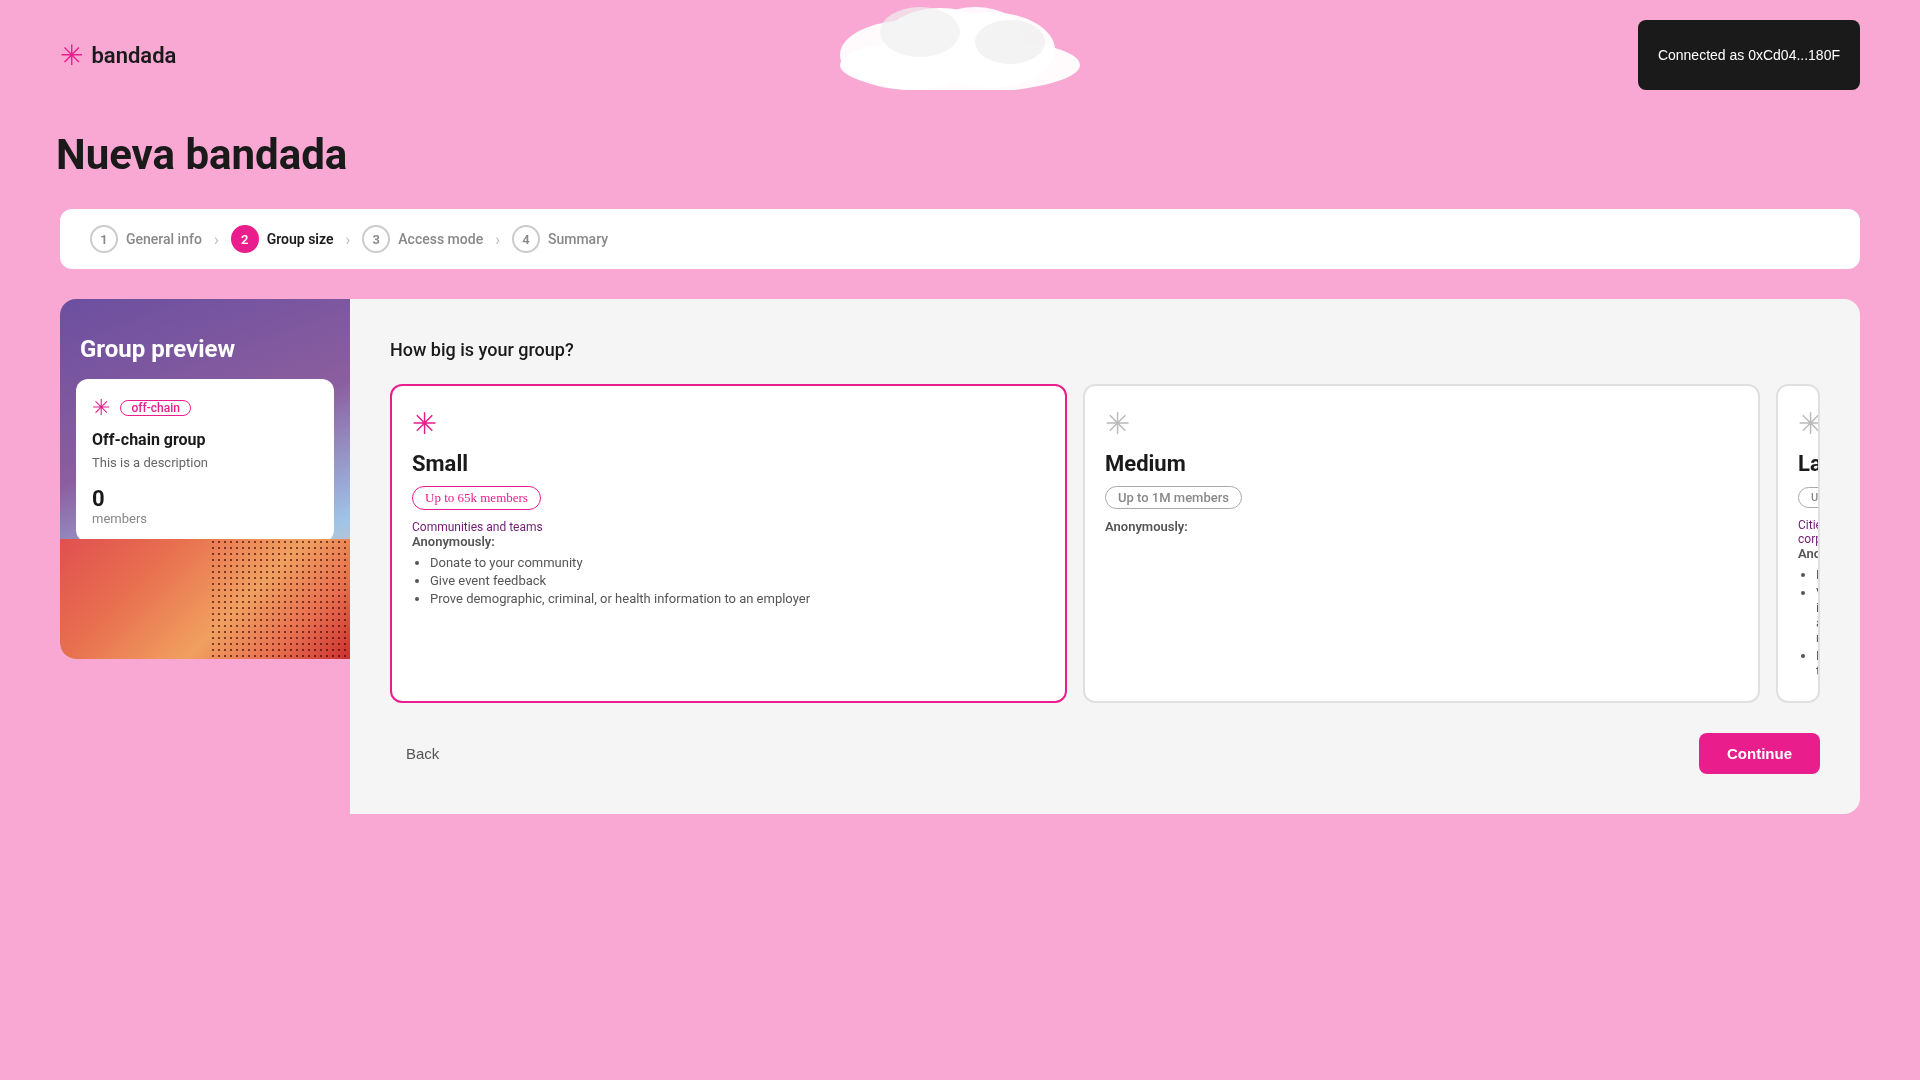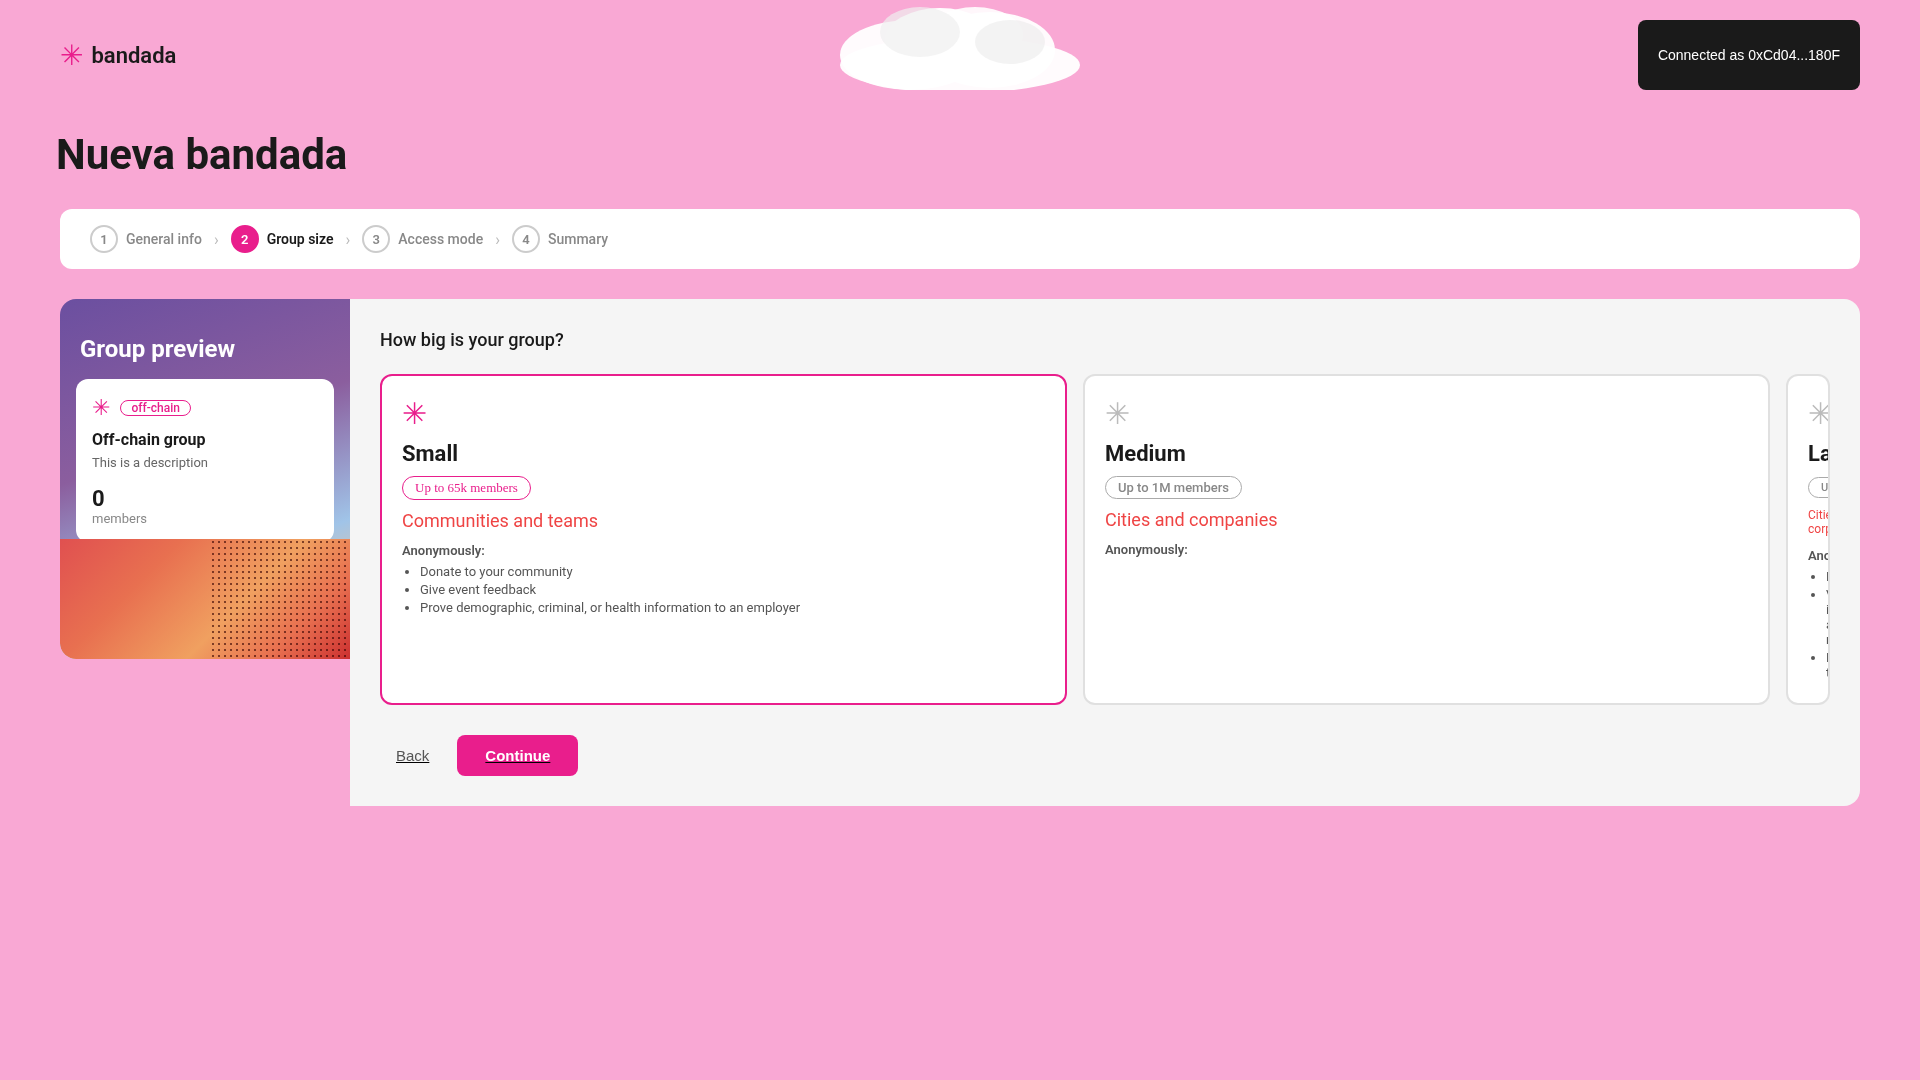--- a/index.html
+++ b/index.html
@@ -200,21 +200,21 @@
       background-size: 6px 6px;
       opacity: 0.6;
       border-radius: 0 0 0 0;
     }
 
     
     .right-panel {
       flex: 1;
       background: #f5f5f5;
       border-radius: 0 16px 16px 0;
-      padding: 30px;
+      padding: 40px;
       min-height: 420px;
     }
     .question-title {
       font-size: 18px;
       color: #1a1a1a;
       margin-bottom: 24px;
       font-weight: 500;
     }
 
     
@@ -264,47 +264,45 @@
       color: #e91e8c;
       background: transparent;
       font-family: Liberation Serif, serif;
     }
     .members-badge.gray-outline {
       border: 1.5px solid #aaa;
       color: #888;
       background: transparent;
     }
     .size-card-desc {
-      font-size: 18px;
-      color: #ef4444;
-      margin-bottom: 12px;
+      font-size: 12px;
+      color: #701a75;
     }
     .size-card-anon-label {
       font-size: 13px;
       color: #555;
       font-weight: 600;
       margin-bottom: 6px;
     }
     .size-card-list {
       list-style: disc;
       padding-left: 18px;
       font-size: 13px;
       color: #555;
     }
     .size-card-list li {
       margin-bottom: 3px;
     }
 
     
     .action-buttons {
       display: flex;
-      justify-content: flex-start;
+      justify-content: space-between;
       gap: 12px;
       margin-top: 30px;
-      text-decoration: underline;
     }
     .back-btn {
       background: transparent;
       border: none;
       color: #555;
       font-size: 15px;
       cursor: pointer;
       padding: 10px 16px;
       font-weight: 500;
     }
@@ -407,21 +405,20 @@
           <li>Donate to your community</li>
           <li>Give event feedback</li>
           <li>Prove demographic, criminal, or health information to an employer</li>
         </ul>
       </div>
 
       <div class="size-card unselected">
         <div class="size-card-icon gray">✳</div>
         <div class="size-card-name">Medium</div>
         <span class="members-badge gray-outline">Up to 1M members</span>
-        <div class="size-card-desc">Cities and companies</div>
         <div class="size-card-anon-label">Anonymously:</div>
       </div>
 
       <div class="size-card unselected" style="max-width: 100px; overflow: hidden; flex-shrink: 0; flex-grow: 0;">
         <div class="size-card-icon gray">✳</div>
         <div class="size-card-name">Large</div>
         <span class="members-badge gray-outline" style="font-size:11px; white-space:nowrap;">Up to 33M m...</span>
         <div class="size-card-desc" style="font-size:12px;">Cities, corpo...</div>
         <div class="size-card-anon-label">Anonymously:</div>
         <ul class="size-card-list">

